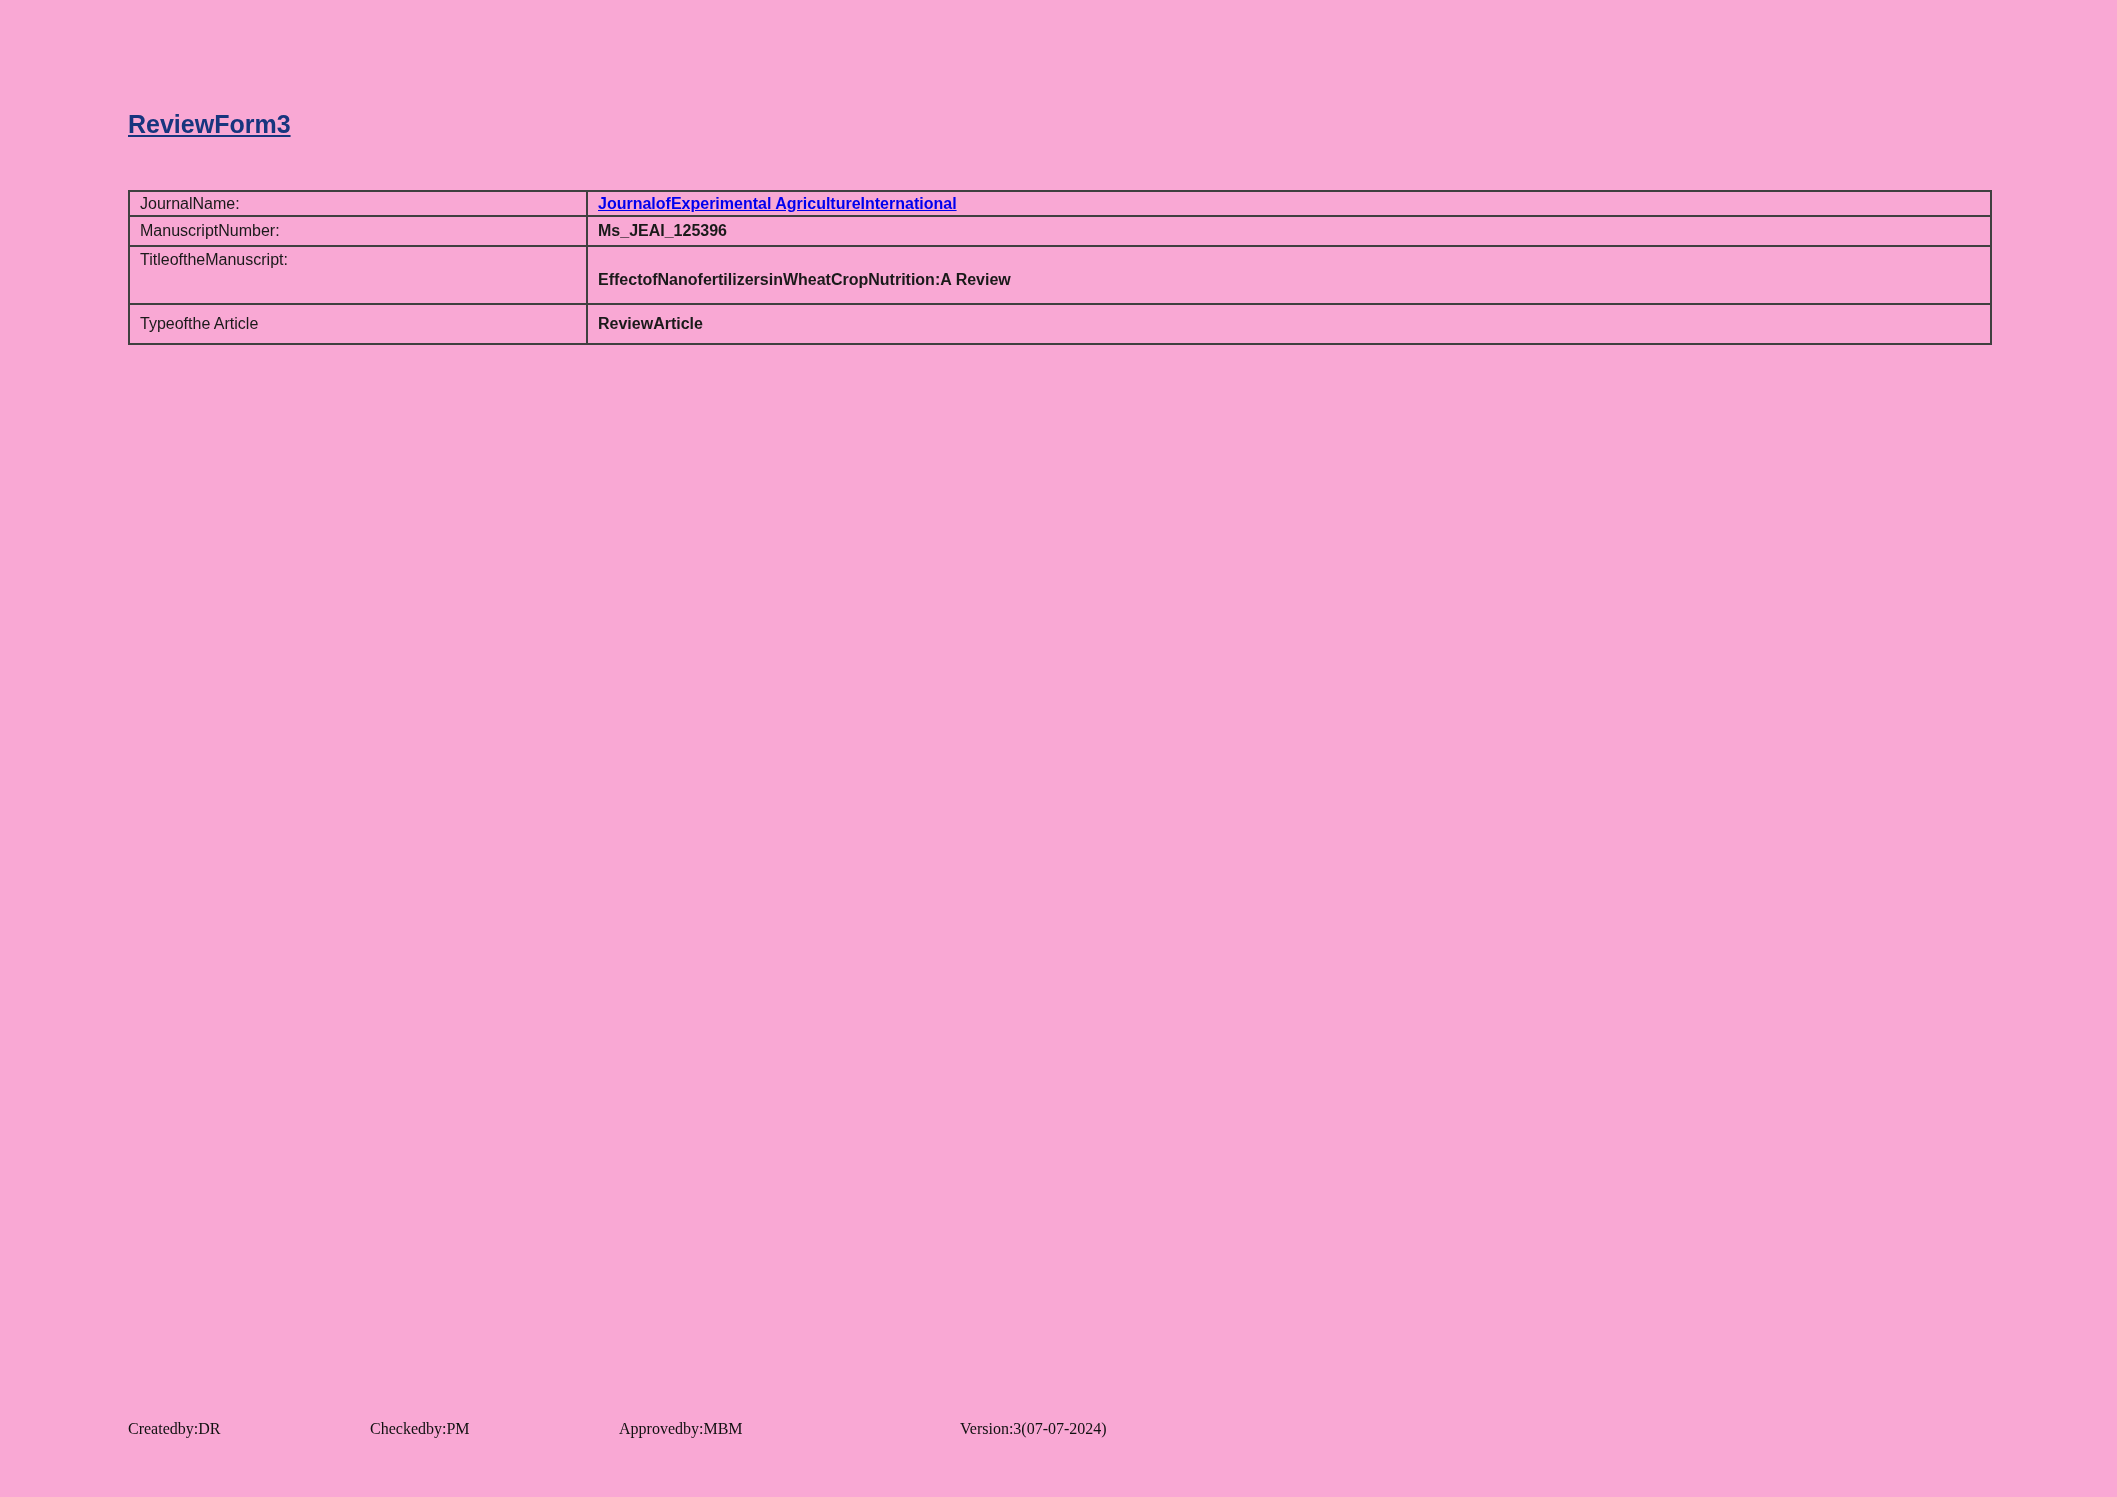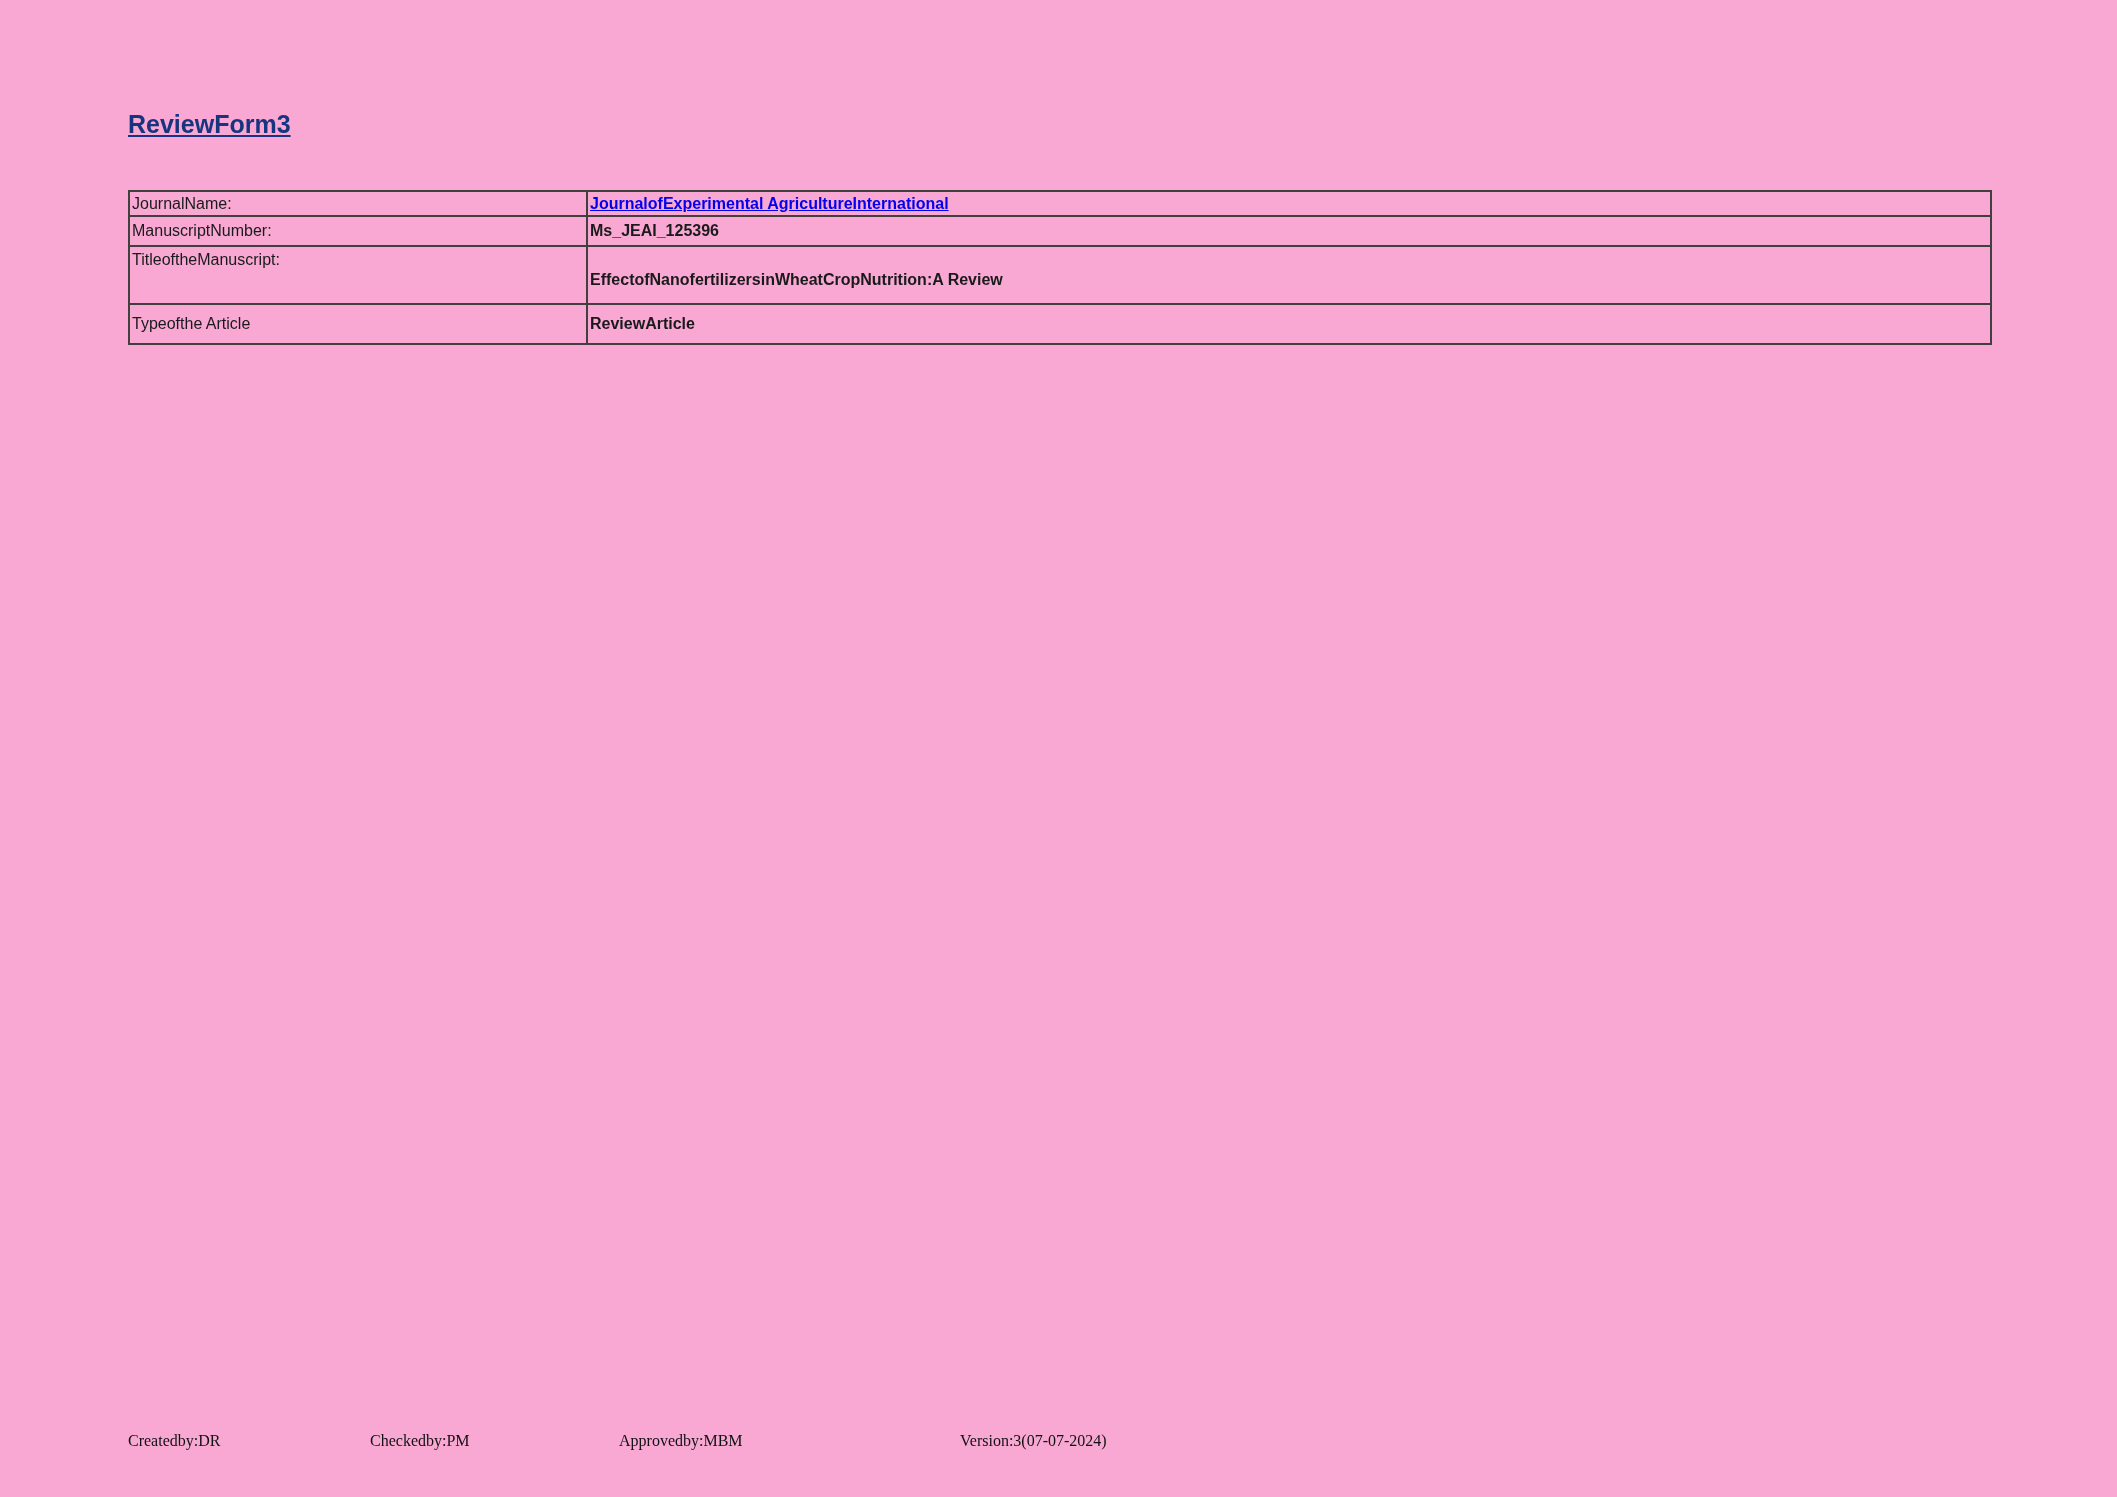--- a/index.html
+++ b/index.html
@@ -35,21 +35,21 @@
     top: 190px;
     width: 1862px;
     border-collapse: collapse;
     table-layout: fixed;
   }
   table.info-table col.c1 { width: 458px; }
   table.info-table col.c2 { width: 1404px; }
 
   table.info-table td {
     border: 2px solid #404040;
-    padding: 2px 2px;
+    padding: 2px 10px;
     font-size: 16px;
     color: #1a1a1a;
     vertical-align: middle;
   }
   tr.row-journal td { height: 25px; border-bottom: 1px solid #1a1a1a; }
   tr.row-manuscript td { height: 30px; }
   tr.row-title td { height: 58px; }
   tr.row-type td { height: 40px; }
 
   td.label-cell { font-weight: normal; }
@@ -68,21 +68,21 @@
   .footer {
     position: absolute;
     left: 0;
     top: 1420px;
     width: 2117px;
     height: 24px;
     font-family: "Liberation Serif", serif;
     font-size: 16px;
     color: #111111;
   }
-  .footer span { position: absolute; top: 12px; white-space: nowrap; text-align: center; }
+  .footer span { position: absolute; top: 0; white-space: nowrap; text-align: center; }
   .footer .created  { left: 128px; }
   .footer .checked  { left: 370px; }
   .footer .approved { left: 619px; }
   .footer .version  { left: 960px; }
 </style>
 </head>
 <body>
 
 <div class="page">
 

